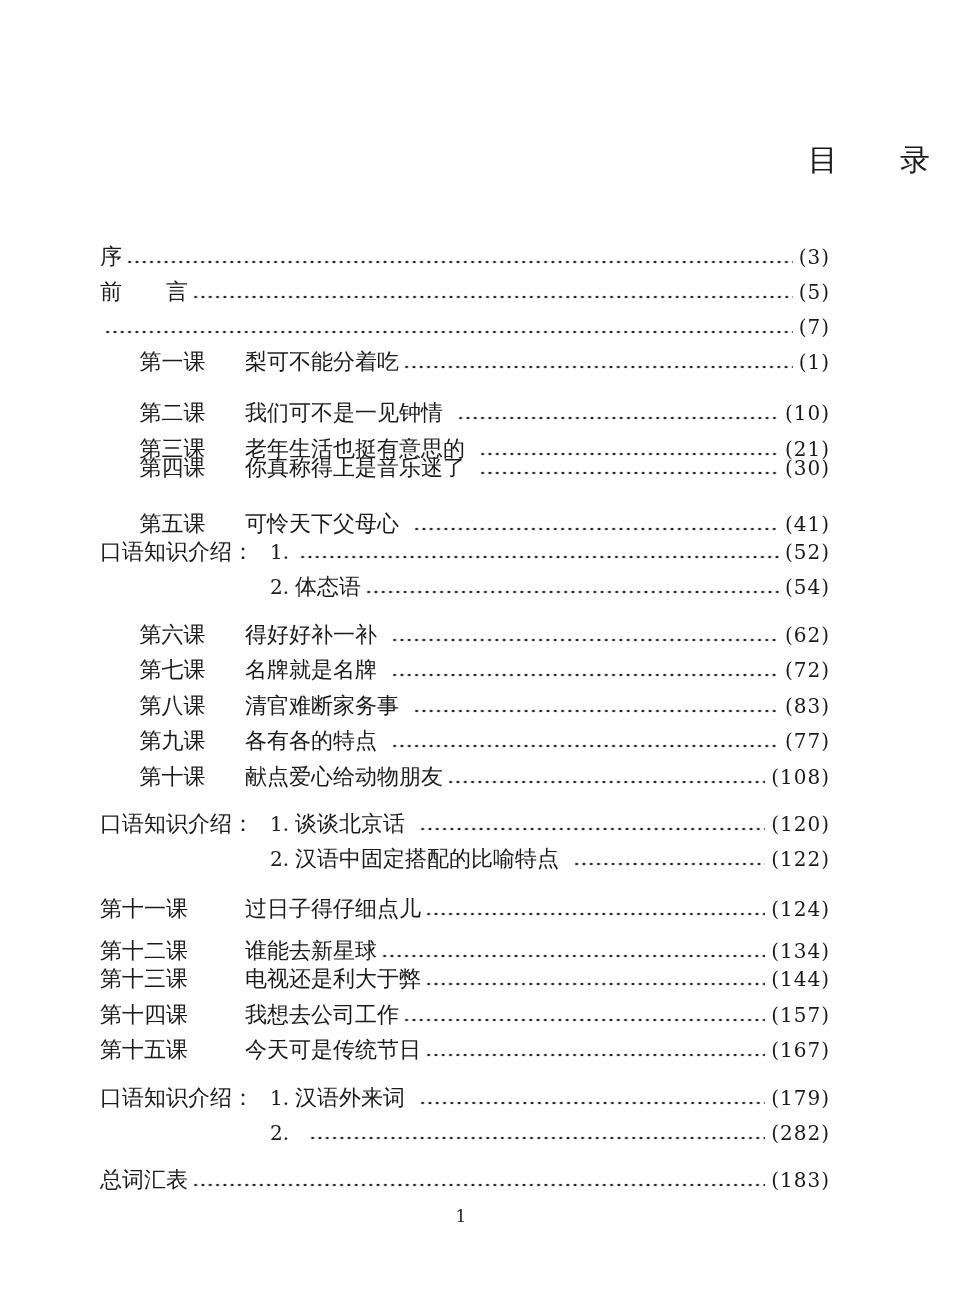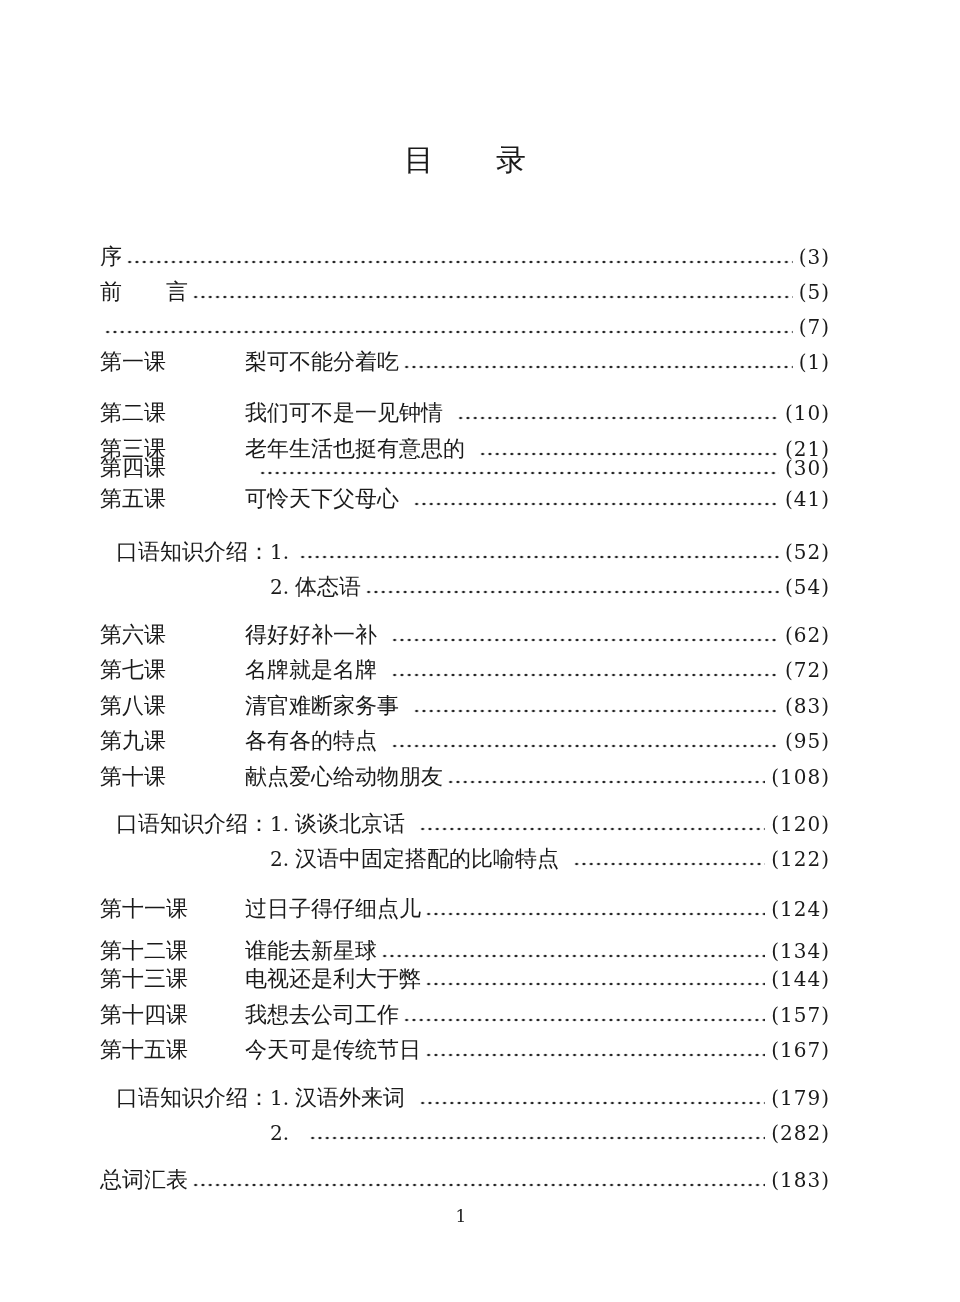--- a/index.html
+++ b/index.html
@@ -2,44 +2,44 @@
 <html><head>
 <meta charset="utf-8">
 <style>
   html, body { margin: 0; padding: 0; }
   body {
     width: 960px; height: 1302px; background: #ffffff; position: relative;
     overflow: hidden; color: #1a1a1a;
     font-family: "DejaVu Serif", "Liberation Serif", serif;
   }
   .title {
-    position: absolute; top: 140px; left: 0; width: 930px; text-align: center;
+    position: absolute; top: 140px; left: 0; width: 930px; text-align: right;
     font-size: 30px; letter-spacing: 0;
   }
   .title span { display: inline-block; }
   .title .gap { width: 62px; }
   .row {
     position: absolute; left: 100px; width: 730px; height: 30px;
     display: flex; align-items: flex-end; font-size: 22px; line-height: 26px;
     white-space: nowrap;
   }
   .col-a { flex: 0 0 auto; }
   .col-a.lesson { width: 145px; letter-spacing: 0; }
-  .col-a.oral { width: 170px; text-align: right; }
+  .col-a.oral { width: 170px; }
   .col-a.oral.cont { visibility: hidden; }
   .num { flex: 0 0 auto; margin-right: 6px; font-size: 20px; }
   .name { flex: 0 0 auto; }
   .leader {
     flex: 1 1 auto; margin: 0 6px 6px 4px; height: 4px;
     background-image: radial-gradient(circle, #222 1.3px, transparent 1.6px);
     background-size: 7.3px 4px; background-repeat: repeat-x; background-position: left center;
   }
   .leader.spaced { margin-left: 14px; }
   .page { flex: 0 0 auto; font-size: 20px; letter-spacing: 1px; }
-  .spread { letter-spacing: 0.6em; }
+  .spread { letter-spacing: 0.6em; text-align: center; }
   .pagenum {
     position: absolute; top: 1206px; left: 0; width: 922px; text-align: center;
     font-size: 17px;
   }
 </style>
 </head>
 <body>
 
 <div class="title">
   <span>目</span><span class="gap"></span><span>录</span>
@@ -73,24 +73,25 @@
   <span class="page">(10)</span>
 </div>
 <div class="row" style="top:432px">
   <span class="col-a lesson spread">第三课</span>
   <span class="name">老年生活也挺有意思的</span>
   <span class="leader spaced"></span>
   <span class="page">(21)</span>
 </div>
 <div class="row" style="top:451px">
   <span class="col-a lesson spread">第四课</span>
+  <span class="name">你真称得上是音乐迷了</span>
   <span class="leader spaced"></span>
   <span class="page">(30)</span>
 </div>
-<div class="row" style="top:482px">
+<div class="row" style="top:507px">
   <span class="col-a lesson spread">第五课</span>
   <span class="name">可怜天下父母心</span>
   <span class="leader spaced"></span>
   <span class="page">(41)</span>
 </div>
 
 <div class="row" style="top:535px">
   <span class="col-a oral">口语知识介绍：</span>
   <span class="num">1.</span>
   <span class="leader"></span>
@@ -119,21 +120,21 @@
 <div class="row" style="top:689px">
   <span class="col-a lesson spread">第八课</span>
   <span class="name">清官难断家务事</span>
   <span class="leader spaced"></span>
   <span class="page">(83)</span>
 </div>
 <div class="row" style="top:724px">
   <span class="col-a lesson spread">第九课</span>
   <span class="name">各有各的特点</span>
   <span class="leader spaced"></span>
-  <span class="page">(95)</span>
+  <span class="page">(77)</span>
 </div>
 <div class="row" style="top:760px">
   <span class="col-a lesson spread">第十课</span>
   <span class="name">献点爱心给动物朋友</span>
   <span class="leader"></span>
   <span class="page">(108)</span>
 </div>
 
 <div class="row" style="top:807px">
   <span class="col-a oral">口语知识介绍：</span>

